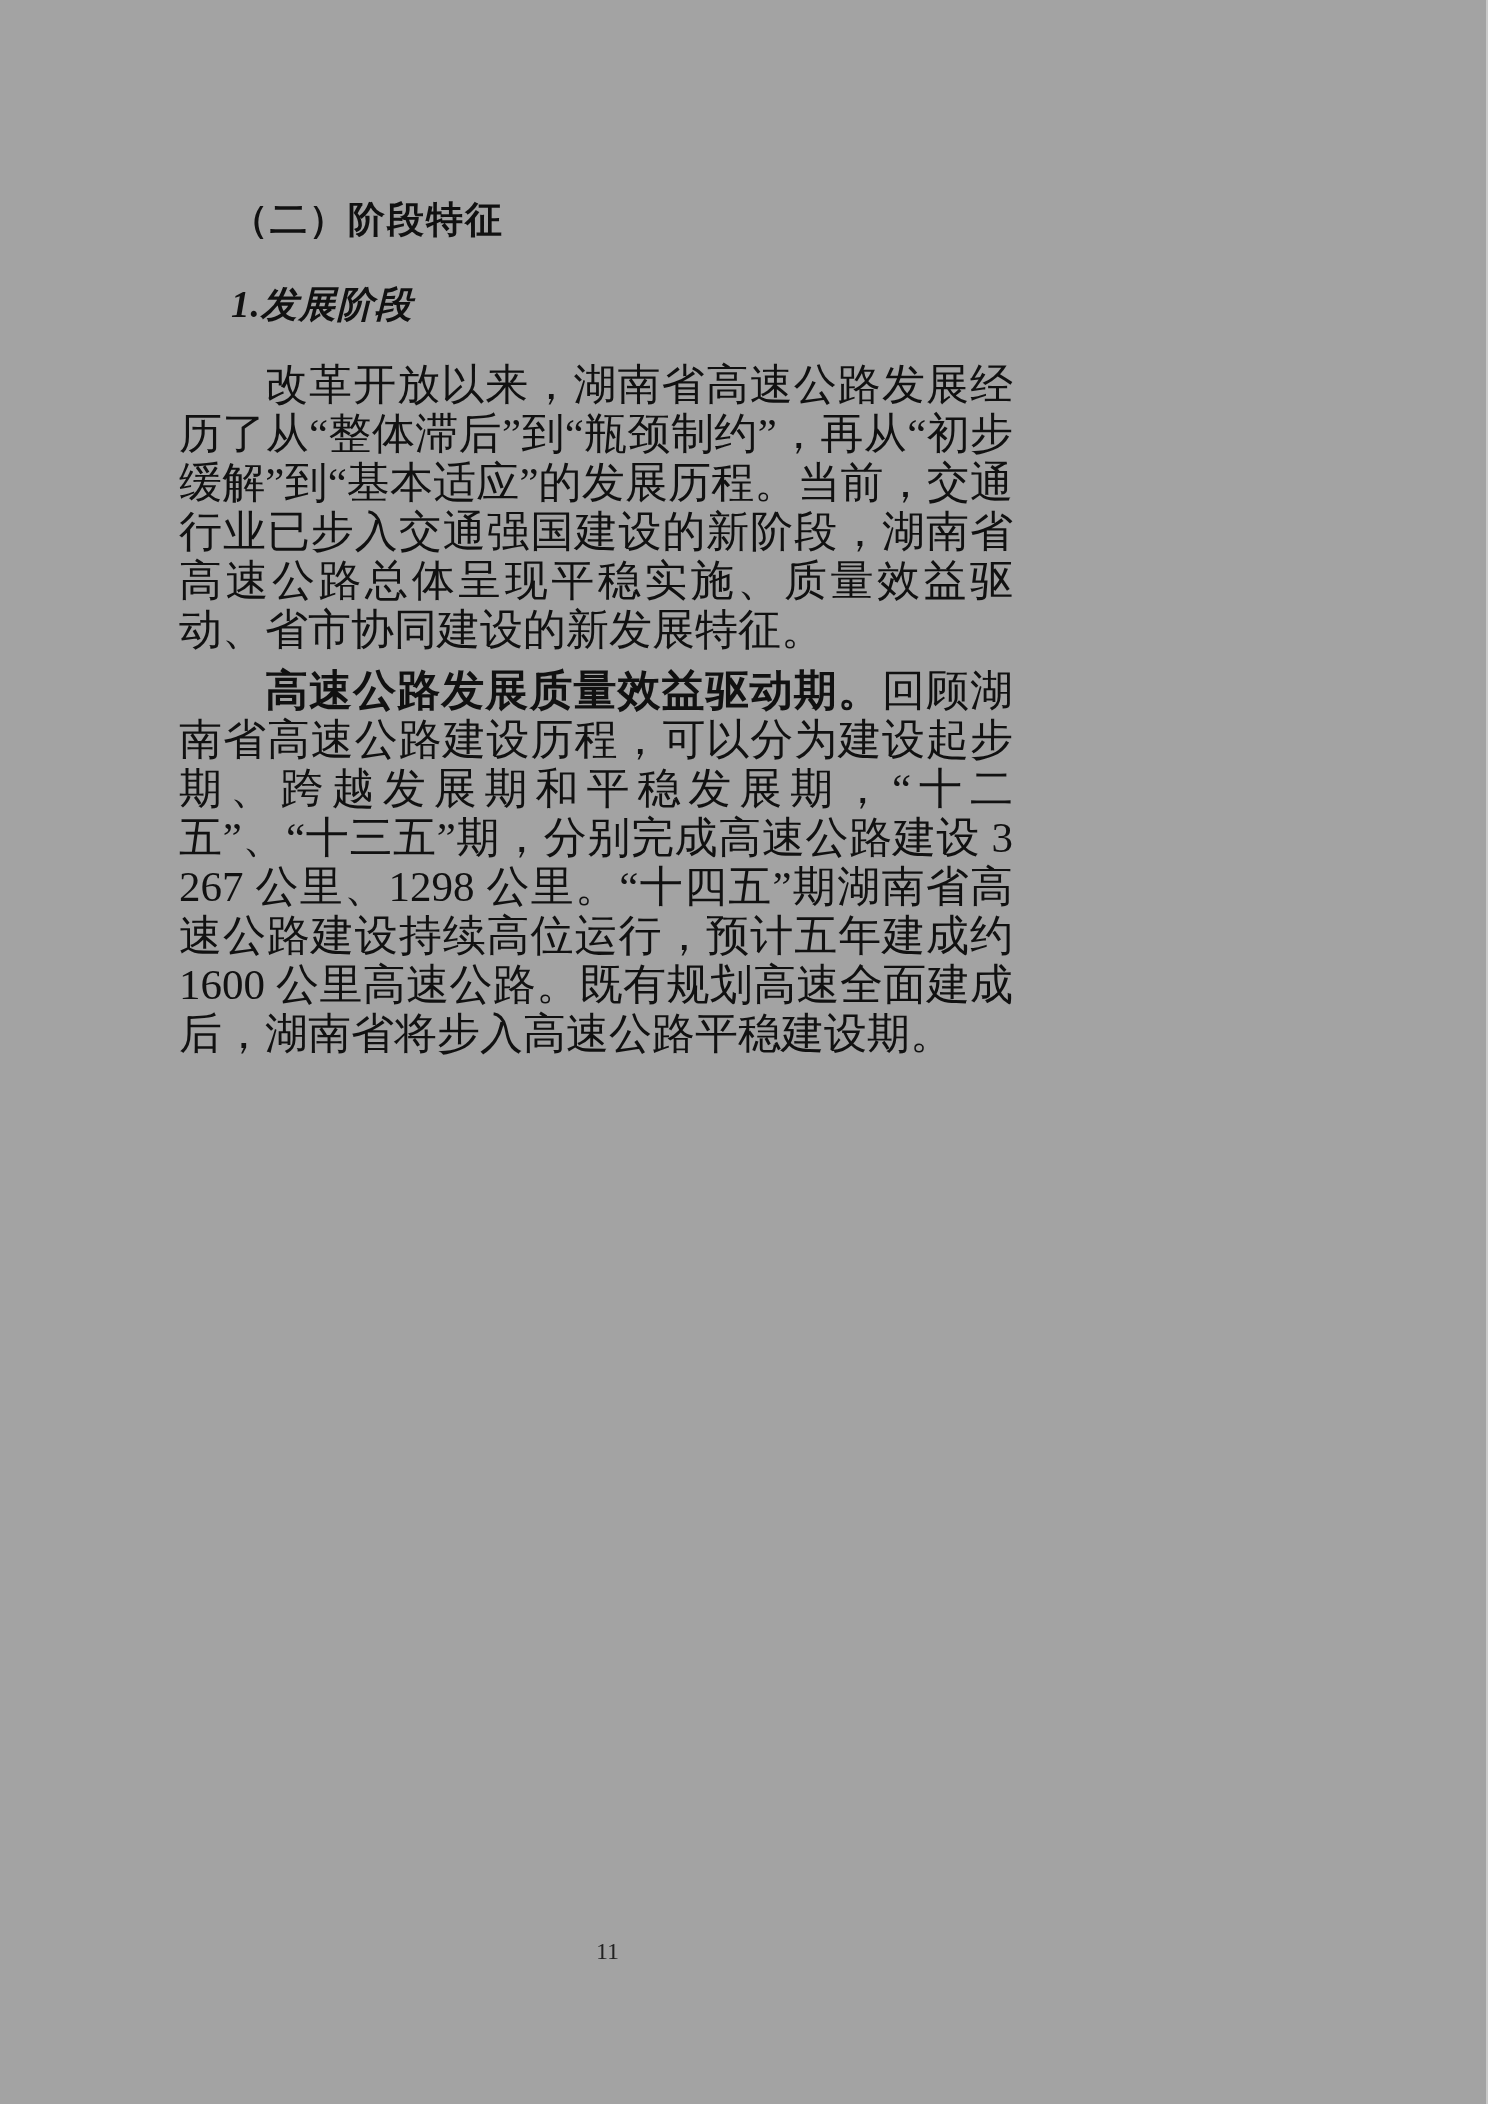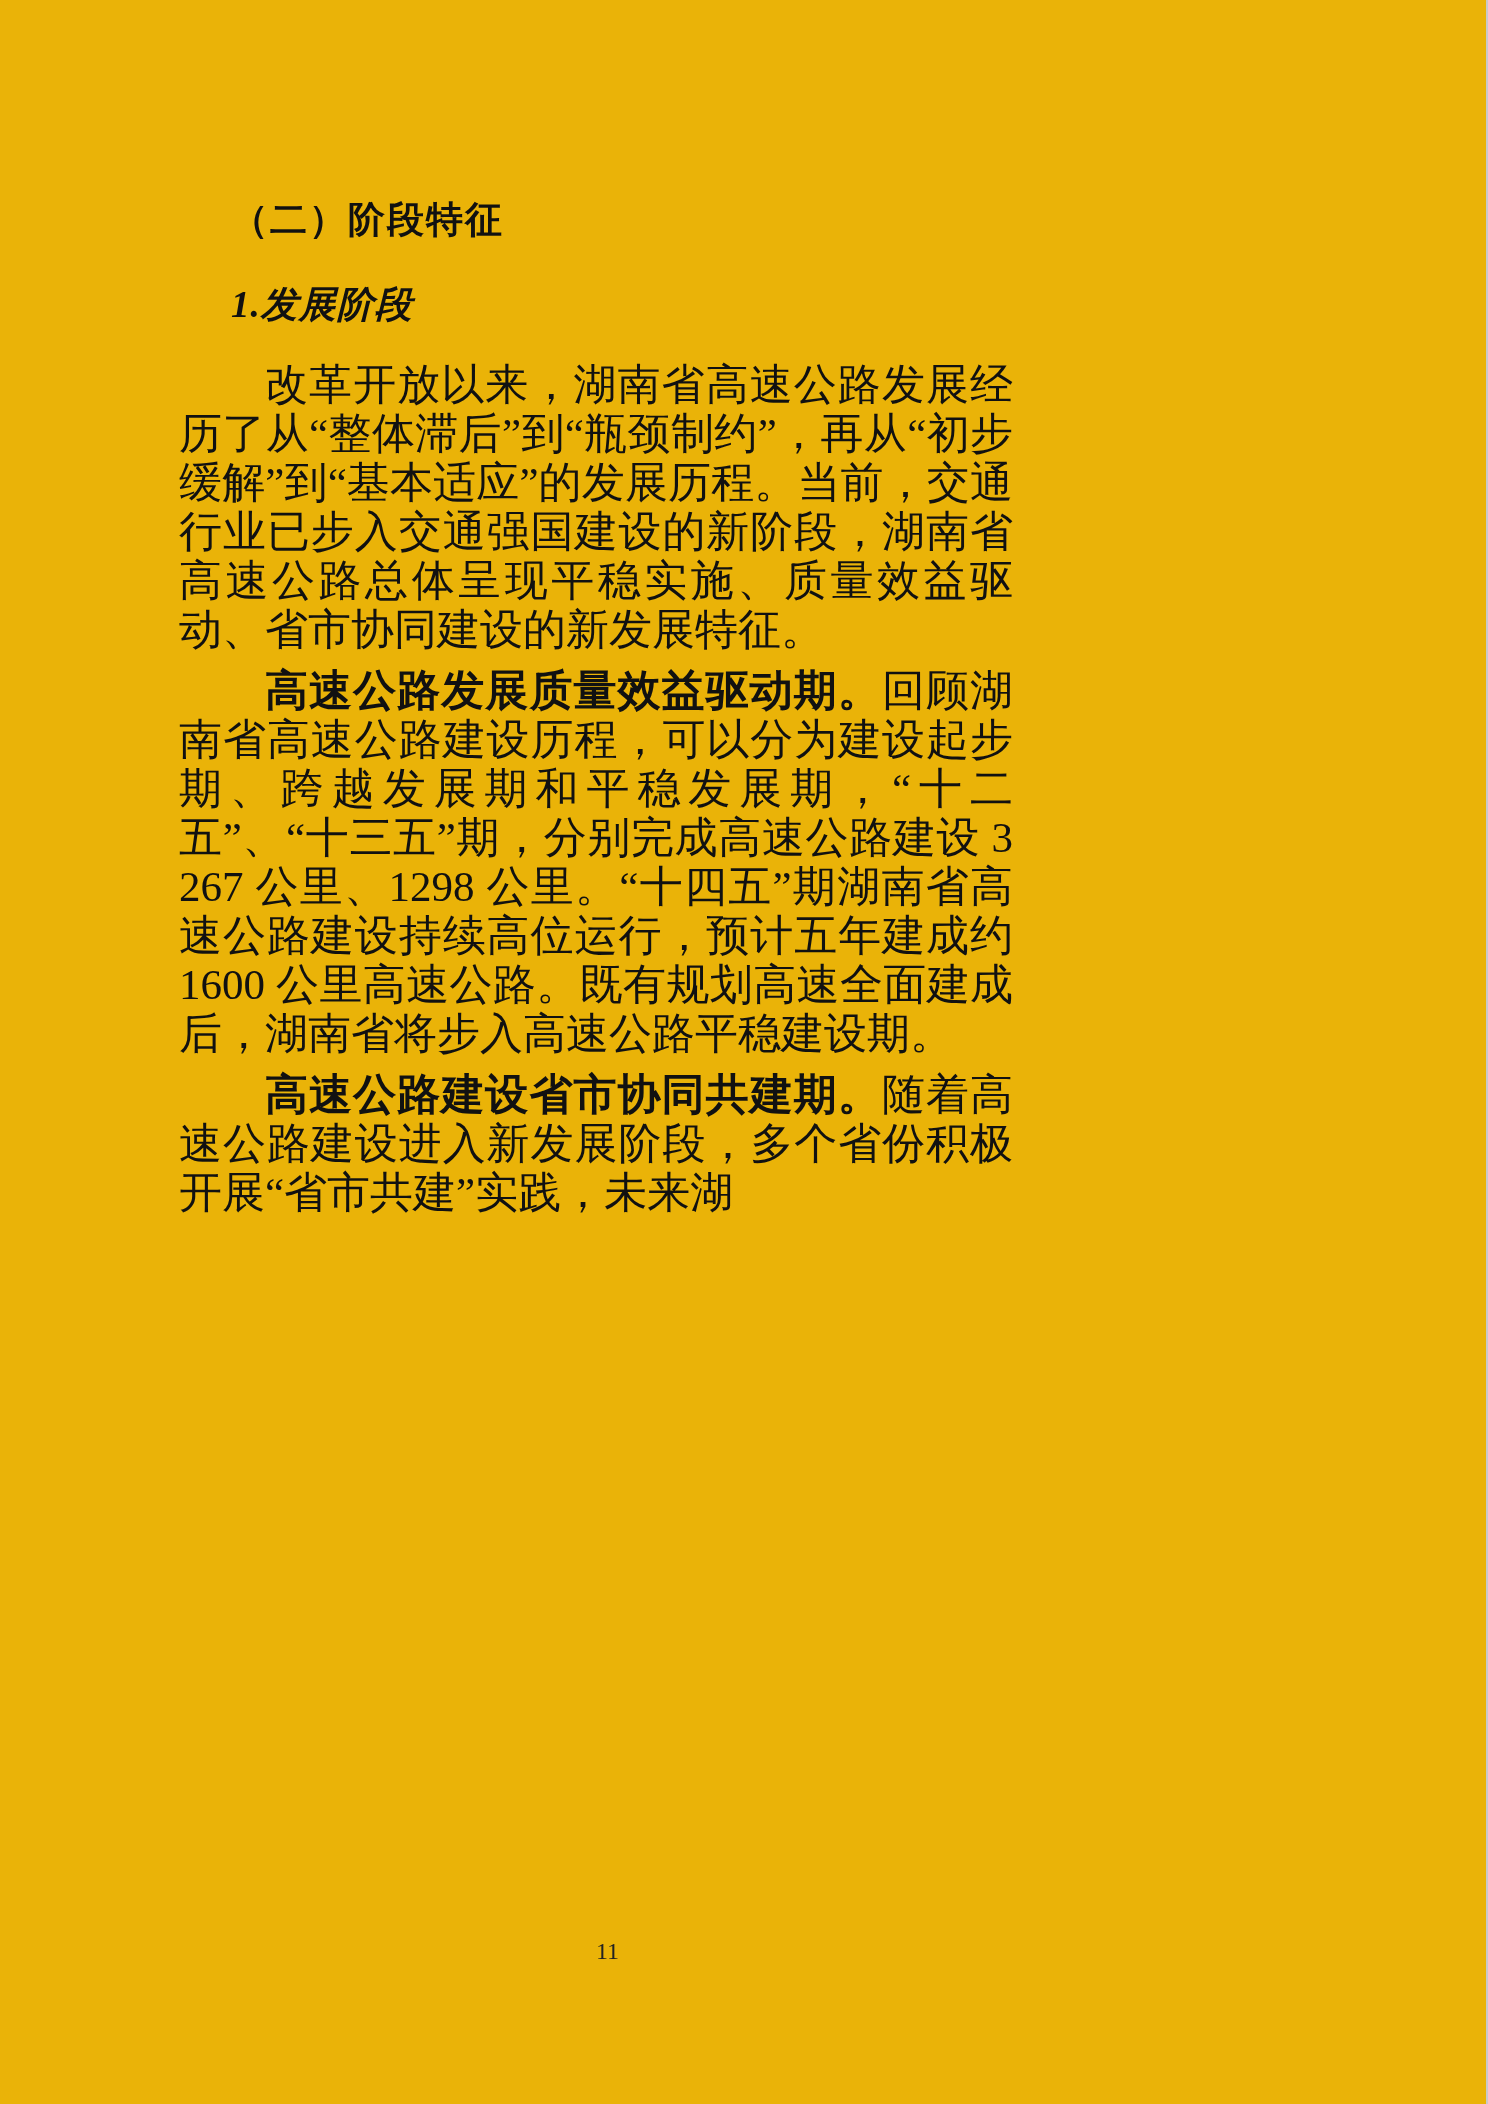--- a/index.html
+++ b/index.html
@@ -5,21 +5,21 @@
   html, body {
     margin: 0;
     padding: 0;
     background: #ffffff;
     font-family: "Liberation Serif", "DejaVu Serif", serif;
   }
   .page {
     position: relative;
     width: 1488px;
     height: 2104px;
-    background: #eab308;
+    background: #a3a3a3;
     color: #111111;
     overflow: hidden;
     border-right: 2px solid #c9c9c9;
     box-sizing: border-box;
   }
   .section-heading {
     position: absolute;
     top: 196px;
     left: 231px;
     font-size: 37px;
@@ -79,20 +79,17 @@
 
   <div class="sub-heading">1.发展阶段</div>
 
   <div class="body-text">
     <p>
       <b class="lead"></b><span>改革开放以来，湖南省高速公路发展经历了从“整体滞后”到“瓶颈制约”，再从“初步缓解”到“基本适应”的发展历程。当前，交通行业已步入交通强国建设的新阶段，湖南省高速公路总体呈现平稳实施、质量效益驱动、省市协同建设的新发展特征。</span>
     </p>
     <p>
       <b class="lead">高速公路发展质量效益驱动期。</b><span>回顾湖南省高速公路建设历程，可以分为建设起步期、跨越发展期和平稳发展期，“十二五”、“十三五”期，分别完成高速公路建设 3267 公里、1298 公里。“十四五”期湖南省高速公路建设持续高位运行，预计五年建成约 1600 公里高速公路。既有规划高速全面建成后，湖南省将步入高速公路平稳建设期。</span>
     </p>
-    <p>
-      <b class="lead">高速公路建设省市协同共建期。</b><span>随着高速公路建设进入新发展阶段，多个省份积极开展“省市共建”实践，未来湖</span>
-    </p>
   </div>
 
   <div class="page-number">11</div>
 
 </div>
 
 </body></html>

